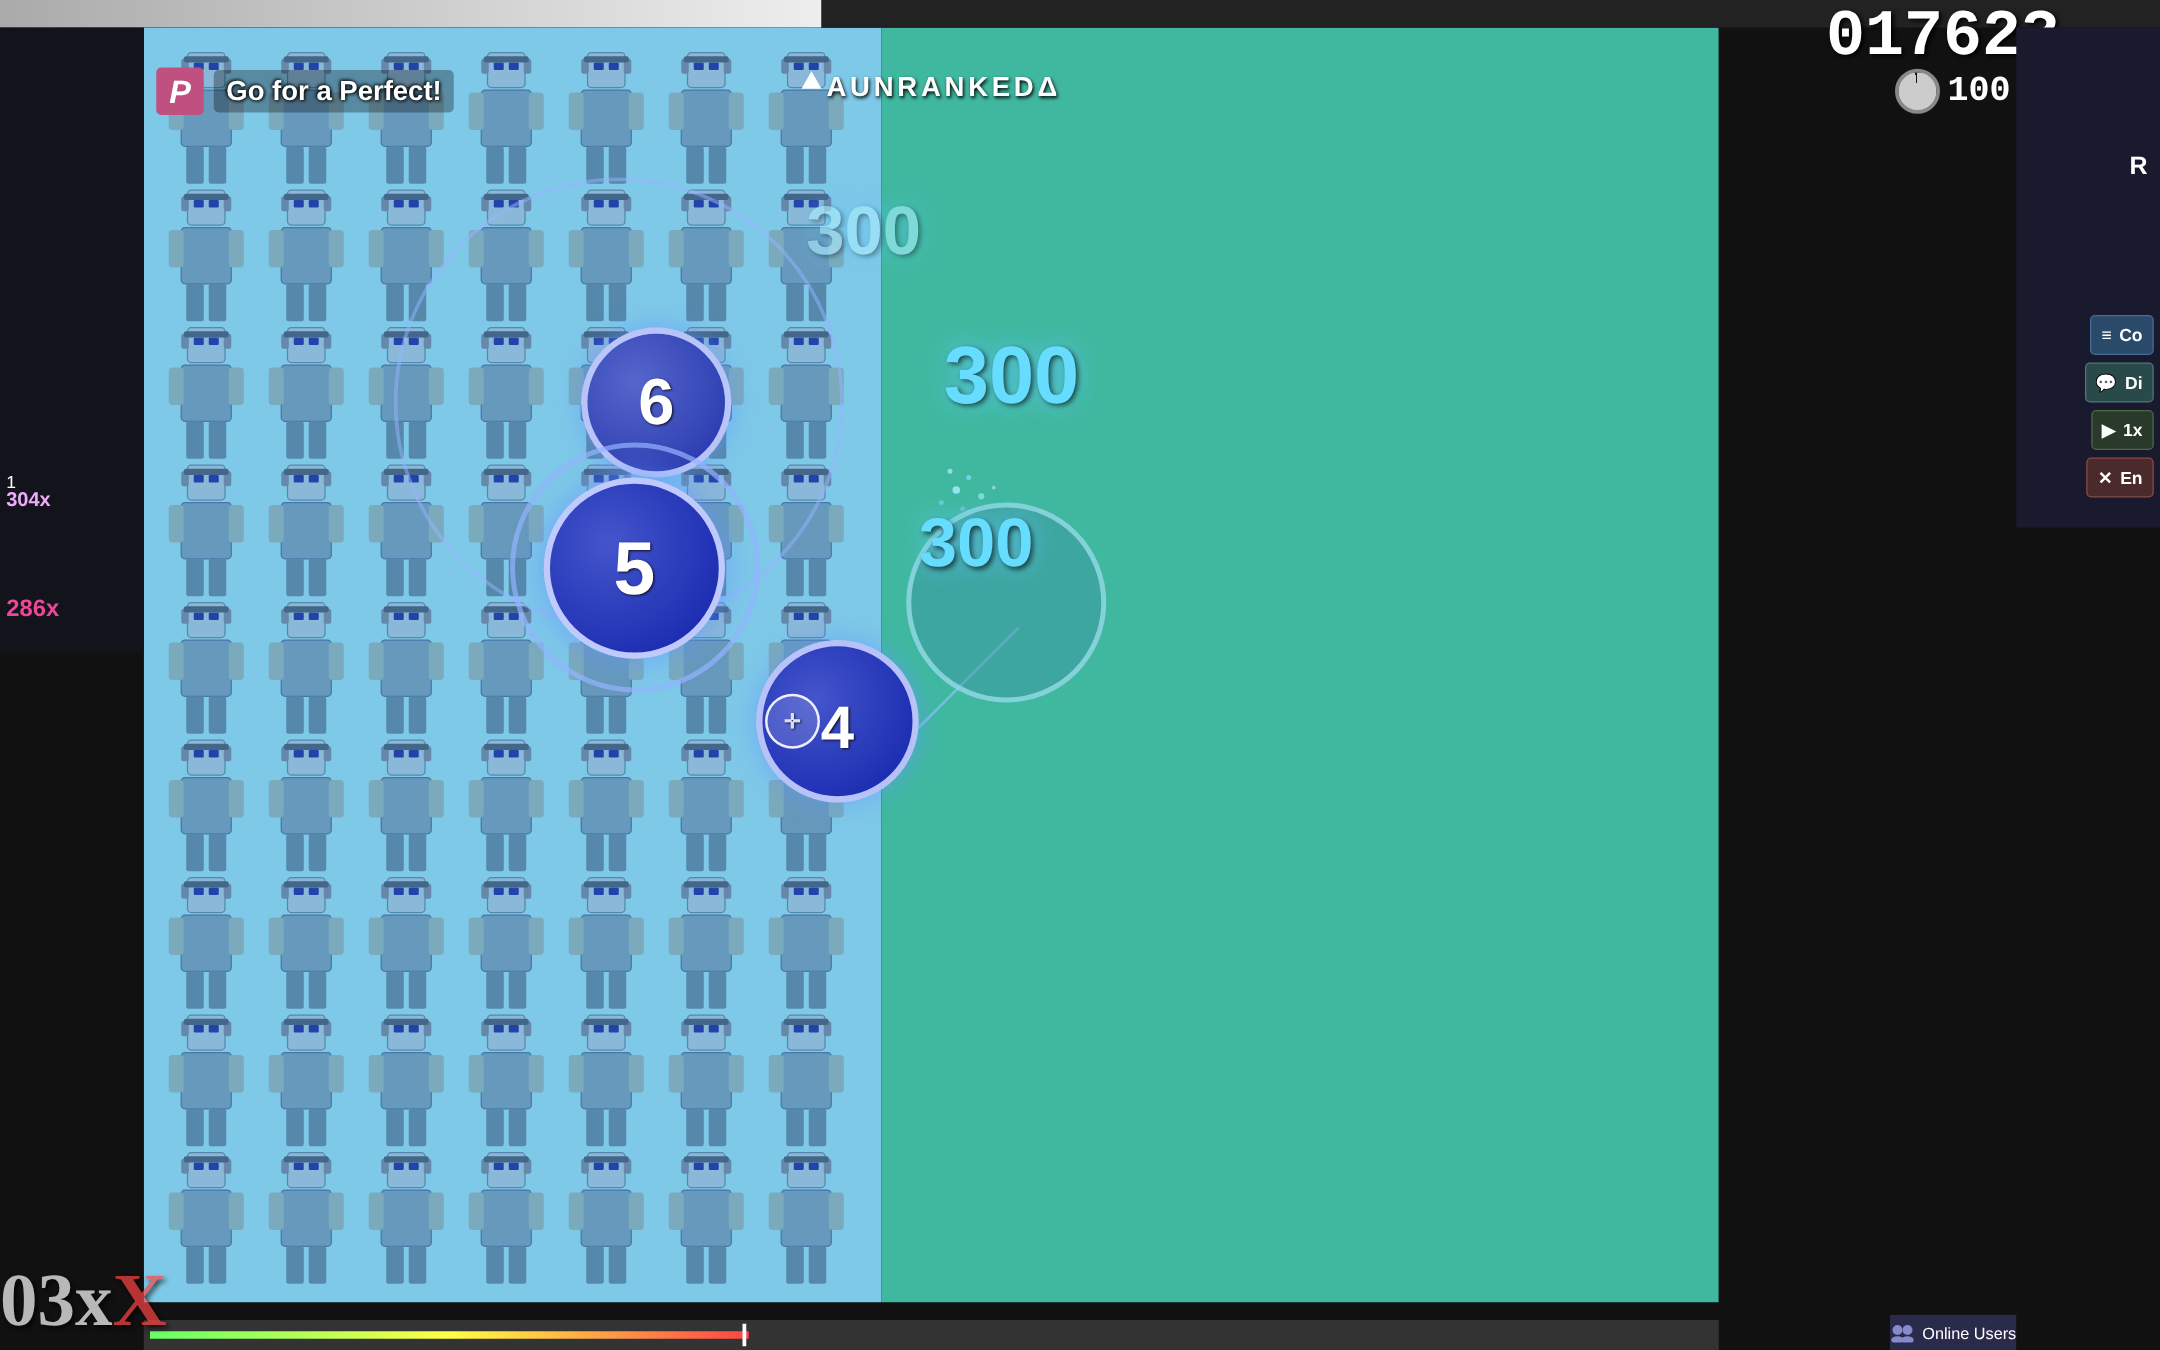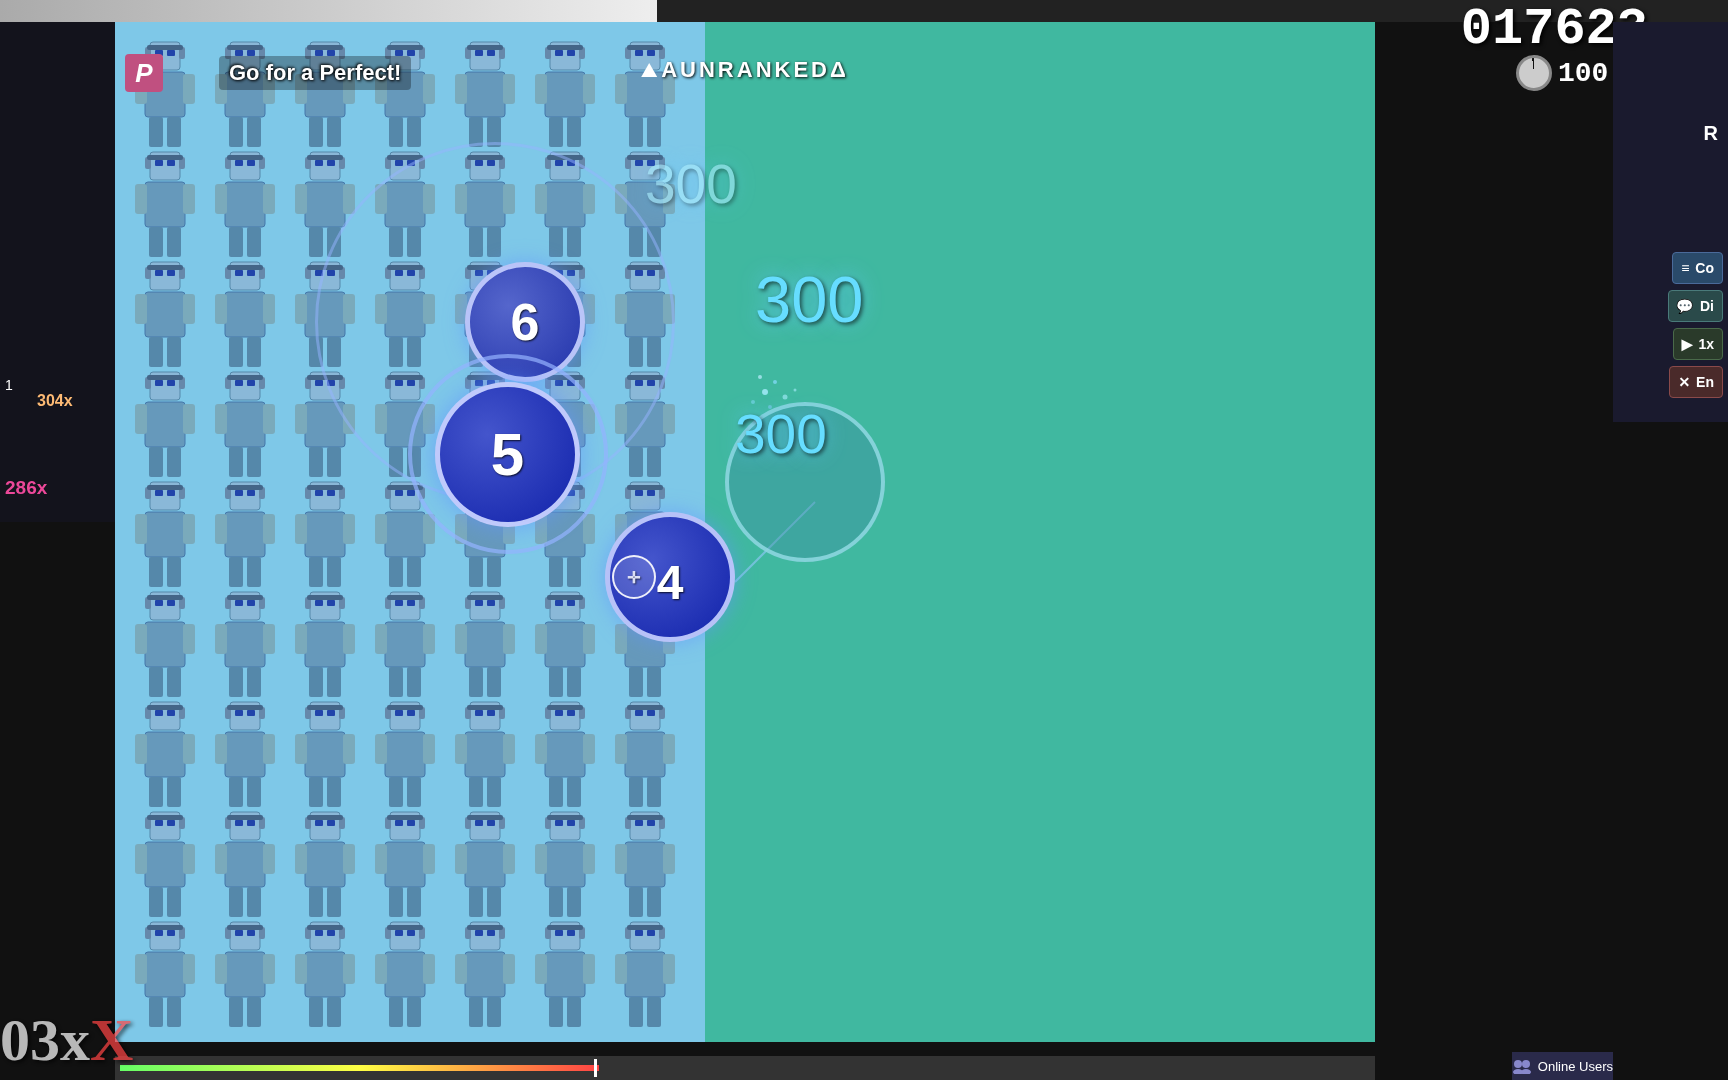--- a/index.html
+++ b/index.html
@@ -127,36 +127,34 @@
       border-radius: 4px;
     }
     #p-text {
       color: white;
       font-size: 22px;
       font-weight: bold;
       text-shadow: 1px 1px 3px #000, -1px -1px 3px #000;
       background: rgba(0,0,0,0.3);
       padding: 4px 10px;
       border-radius: 4px;
-      margin-left: 48px;
     }
 
     
     #unranked-badge {
       position: absolute;
       top: 35px;
       left: 50%;
       transform: translateX(-50%);
       color: white;
       font-size: 22px;
       font-weight: bold;
       letter-spacing: 3px;
       text-shadow: 1px 1px 3px #000;
       display: flex;
-      align-items: center;
       gap: 4px;
     }
     #unranked-triangle {
       width: 0;
       height: 0;
       border-left: 8px solid transparent;
       border-right: 8px solid transparent;
       border-bottom: 14px solid white;
       display: inline-block;
     }
@@ -243,21 +241,21 @@
       left: 200px;
       border-radius: 50%;
       border: 3px solid rgba(150,180,255,0.5);
       pointer-events: none;
     }
 
     
     .score-popup {
       position: absolute;
       font-size: 48px;
-      font-weight: normal;
+      font-weight: bold;
       color: #88ddff;
       text-shadow: 2px 2px 4px rgba(0,0,0,0.6), 0 0 20px rgba(100,200,255,0.8);
       font-family: 'Arial', sans-serif;
     }
 
     #score-300-top {
       top: 130px;
       left: 530px;
       opacity: 0.6;
       font-size: 55px;
@@ -366,24 +364,23 @@
       position: absolute;
       top: 355px;
       left: 5px;
       color: white;
       font-size: 14px;
     }
     #left-mult-1 {
       position: absolute;
       top: 370px;
       left: 5px;
-      color: #fdba74;
+      color: #f0abfc;
       font-size: 16px;
       font-weight: bold;
-      margin-left: 32px;
     }
     #left-combo-2 {
       position: absolute;
       top: 440px;
       left: 5px;
       color: white;
       font-size: 14px;
     }
     #left-mult-2 {
       position: absolute;

